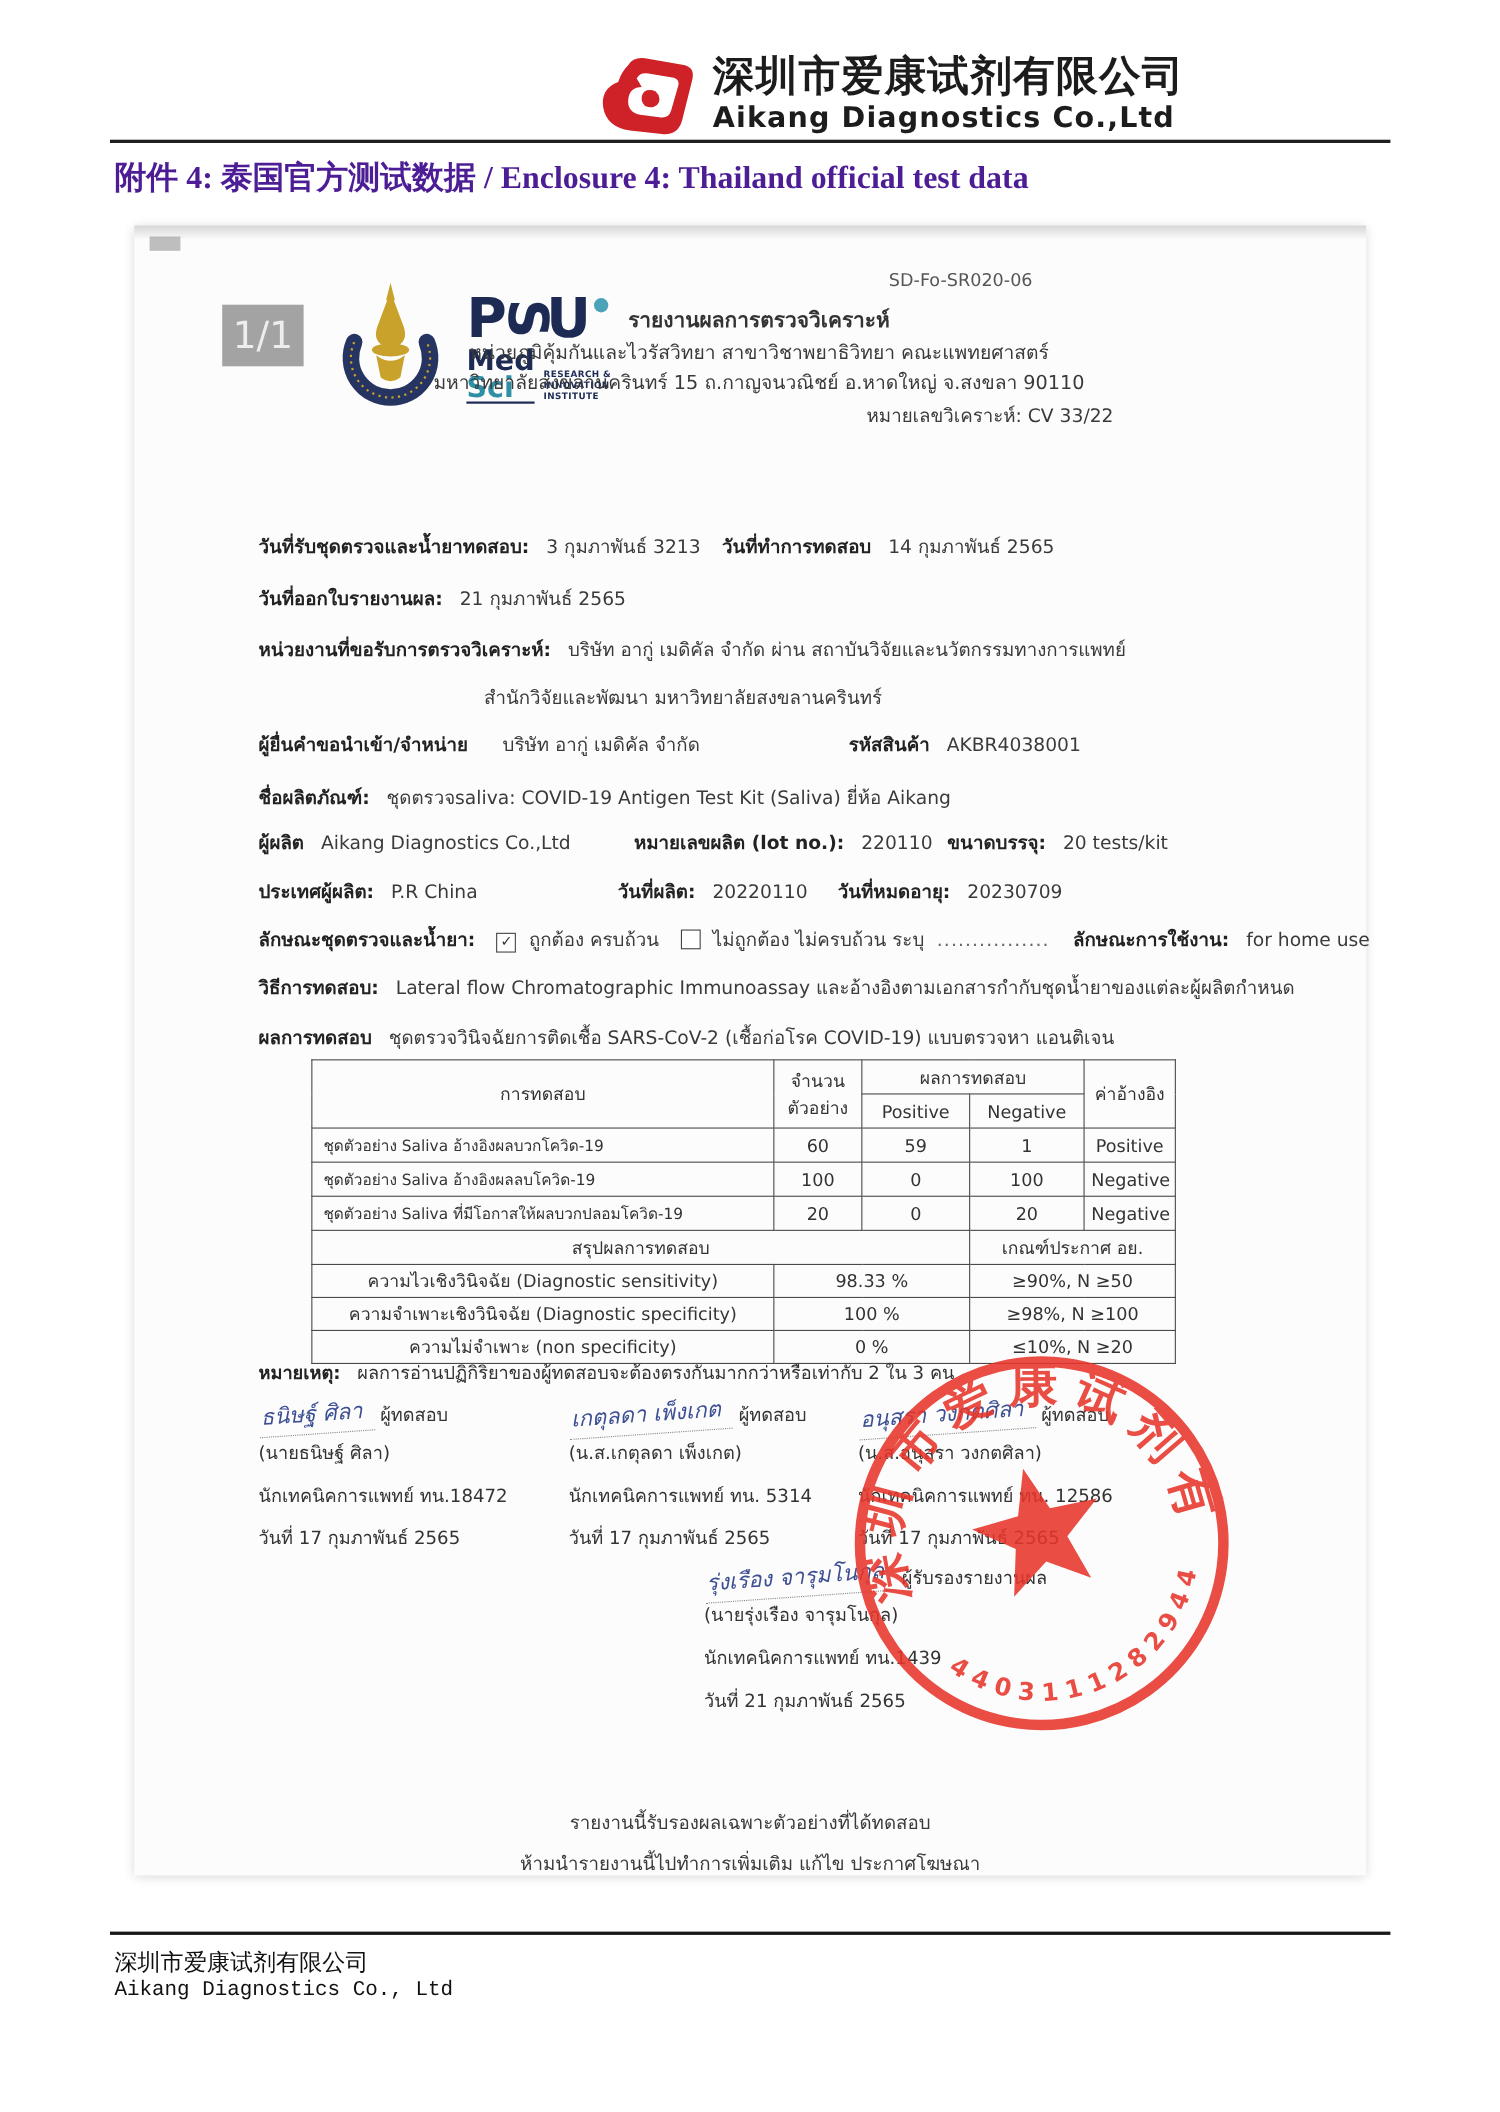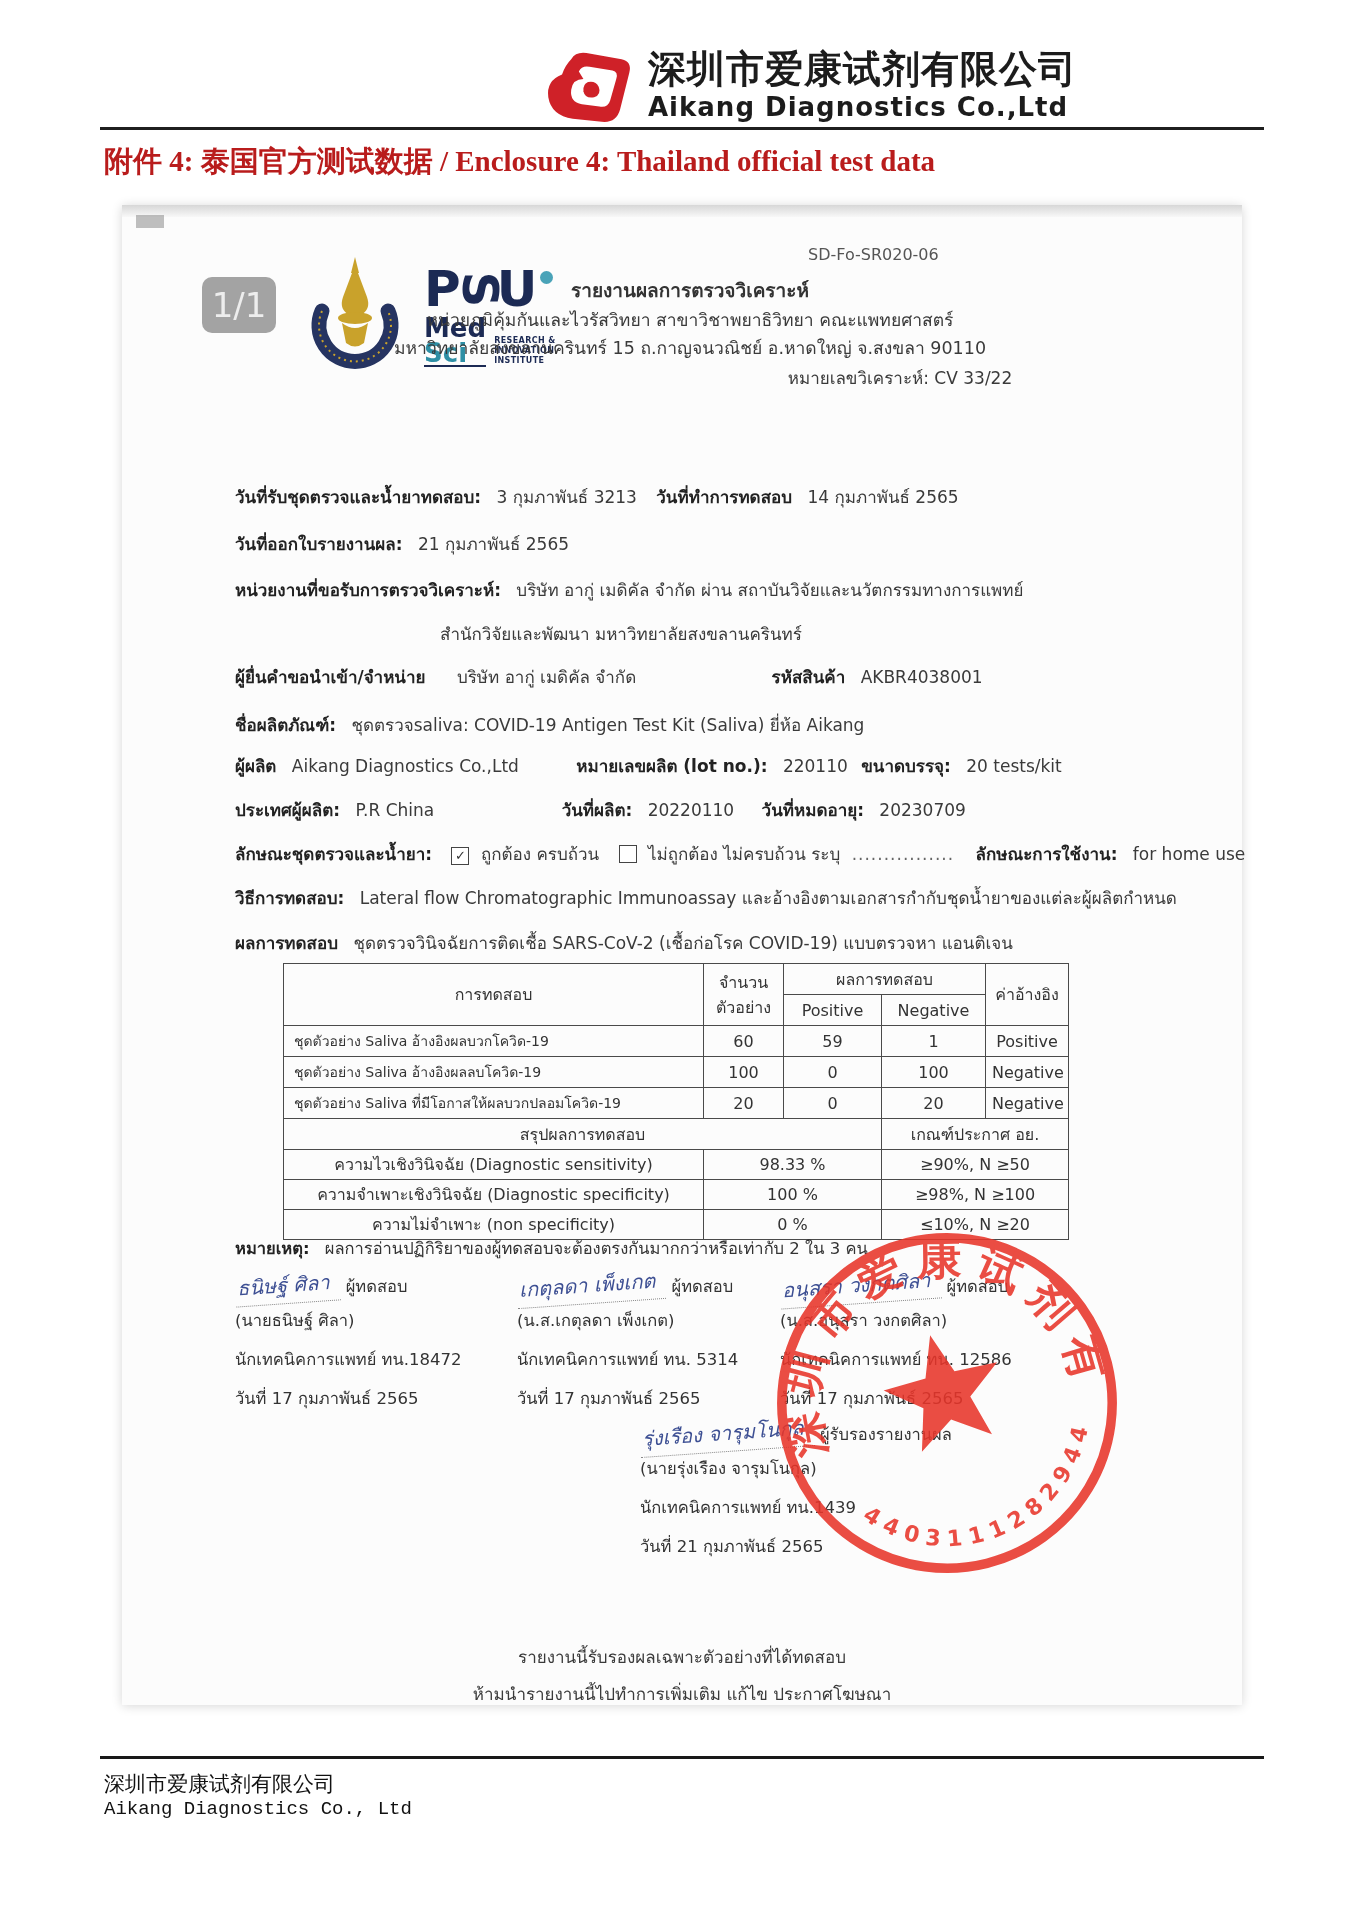--- a/index.html
+++ b/index.html
@@ -6,31 +6,31 @@
   #page{position:relative;width:1364px;height:1920px;background:#ffffff;overflow:hidden;
         font-family:"DejaVu Sans",sans-serif;color:#333;}
 
   
   .brand{position:absolute;left:542px;top:50px;display:flex;gap:14px;align-items:flex-start;}
   .brand svg{display:block;}
   .brand-cn{font-size:38px;font-weight:700;color:#1c1c1c;letter-spacing:1px;line-height:1.05;}
   .brand-en{font-size:26px;font-weight:700;color:#1c1c1c;letter-spacing:1px;margin-top:2px;}
   .header-rule{position:absolute;left:100px;top:127px;width:1164px;height:3px;background:#1f1f1f;}
   .enclosure{position:absolute;left:104px;top:142px;font-family:"Liberation Serif",serif;
-             font-size:29px;font-weight:700;color:#b91c1c;}
+             font-size:29px;font-weight:700;color:#4c1d95;}
 
   
   #scan{position:absolute;left:122px;top:205px;width:1120px;height:1500px;background:#fcfcfc;
         box-shadow:0 1px 10px rgba(0,0,0,.16);}
   .scan-edge{position:absolute;top:0;left:0;right:0;height:12px;
              background:linear-gradient(#d7d7d7,#f8f8f8);}
   .scan-notch{position:absolute;left:14px;top:10px;width:28px;height:13px;background:#8a8a8a;opacity:.55;}
 
   .page-badge{position:absolute;left:80px;top:72px;width:74px;height:56px;background:#a3a3a3;
-              border-radius:10px;color:#ededed;font-size:34px;display:flex;align-items:center;
+              border-radius:0;color:#ededed;font-size:34px;display:flex;align-items:center;
               justify-content:center;}
 
   .emblem{position:absolute;left:178px;top:48px;}
   .psu{position:absolute;left:302px;top:62px;width:190px;}
   .psu-word{display:flex;align-items:flex-start;font-weight:700;font-size:50px;color:#1c2a54;line-height:.9;}
   .psu-rot{display:inline-block;transform:rotate(90deg);}
   .psu-dot{width:13px;height:13px;border-radius:50%;background:#4aa3b8;margin-top:4px;margin-left:3px;}
   .psu-row{display:flex;gap:8px;align-items:flex-start;margin-top:4px;}
   .psu-med{font-weight:700;font-size:26px;color:#1c2a54;line-height:.95;}
   .psu-sci{font-weight:700;font-size:26px;color:#2e8fa5;line-height:.95;border-bottom:2px solid #1c2a54;}

